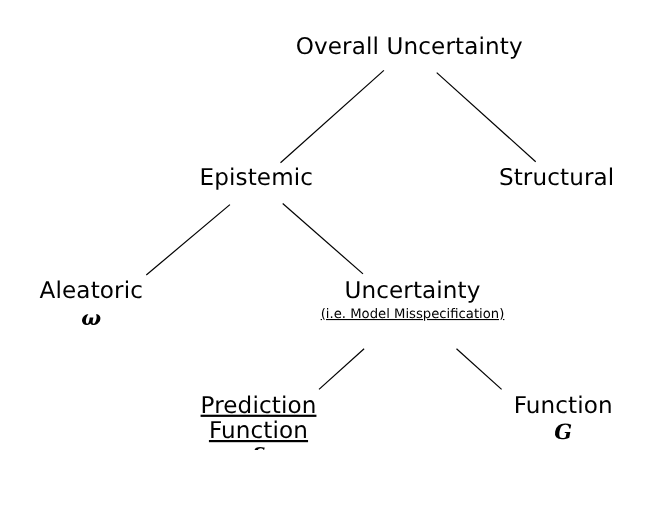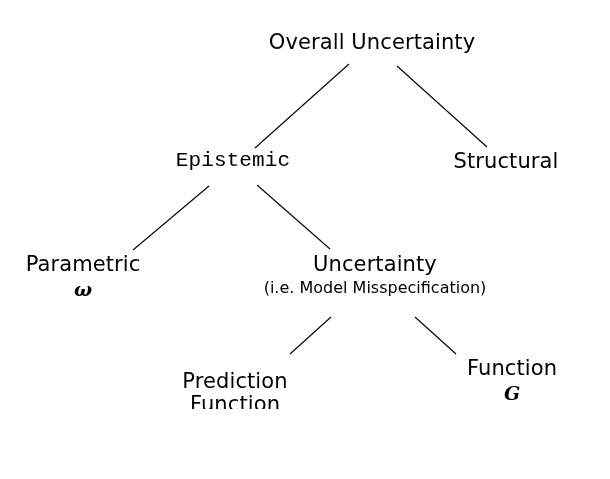--- a/index.html
+++ b/index.html
@@ -31,22 +31,23 @@
     white-space: nowrap;
     line-height: 1.08;
   }
   .node-label {
     display: block;
     font-size: 21px;
     letter-spacing: 0.1px;
   }
   .node-sub {
     display: block;
-    font-size: 16px;
+    font-size: 12px;
     margin-top: 3px;
+    text-decoration: underline;
   }
   .node-sym {
     display: block;
     font-family: "DejaVu Serif", serif;
     font-weight: bold;
     font-style: italic;
     font-size: 19px;
     margin-top: 3px;
   }
   .node-sym.sym-upright-bold {
@@ -66,39 +67,39 @@
         <line x1="257" y1="185" x2="330" y2="249" stroke="#000000"></line>
         <line x1="331" y1="317" x2="290" y2="354" stroke="#000000"></line>
         <line x1="415" y1="317" x2="456" y2="354" stroke="#000000"></line>
       </g>
   </svg>
 
   <div class="node" id="node-overall" style="left: 372px; top: 31px;">
     <span class="node-label">Overall Uncertainty</span>
   </div>
 
-  <div class="node" id="node-epistemic" style="left: 233px; top: 150px; font-family: Liberation Mono, monospace;">
+  <div class="node" id="node-epistemic" style="left: 233px; top: 150px;">
     <span class="node-label">Epistemic</span>
   </div>
 
   <div class="node" id="node-aleatoric" style="left: 506px; top: 150px;">
     <span class="node-label">Structural</span>
   </div>
 
   <div class="node" id="node-parametric" style="left: 83px; top: 253px;">
-    <span class="node-label">Parametric</span>
+    <span class="node-label">Aleatoric</span>
     <span class="node-sym">ω</span>
   </div>
 
   <div class="node" id="node-structural" style="left: 375px; top: 253px;">
     <span class="node-label">Uncertainty</span>
     <span class="node-sub">(i.e. Model Misspecification)</span>
   </div>
 
-  <div class="node" id="node-prediction" style="left: 235px; top: 370px;">
+  <div class="node" id="node-prediction" style="left: 235px; top: 357px; text-decoration: underline;">
     <span class="node-label">Prediction</span>
     <span class="node-label">Function</span>
     <span class="node-sym">δ</span>
   </div>
 
   <div class="node" id="node-distribution" style="left: 512px; top: 357px;">
     <span class="node-label">Function</span>
     <span class="node-sym sym-upright-bold">G</span>
   </div>
 

